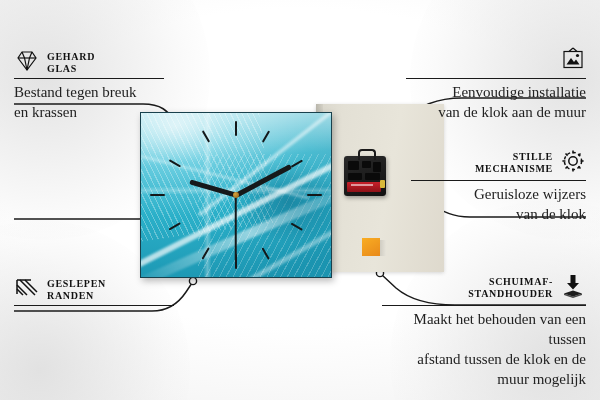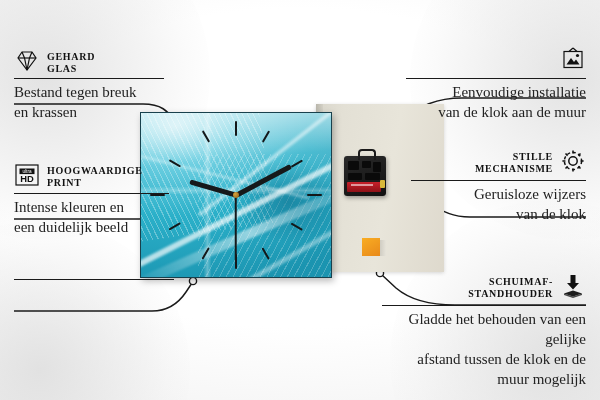--- a/index.html
+++ b/index.html
@@ -232,41 +232,37 @@
       <div>
         <div class="co-title">GEHARD</div>
         <div class="co-title">GLAS</div>
       </div>
     </div>
     <div class="rule"></div>
     <div class="co-desc">Bestand tegen breuk</div>
     <div class="co-desc" style="margin-top:0;">en krassen</div>
   </div>
 
-  <div class="callout left" style="left:14px;top:163px;width:155px;">
-    <div class="co-head">
-      <span class="icon">
-        <svg width="26" height="24" viewBox="0 0 26 24">
-          <rect x="2" y="2" width="22" height="20" fill="none" stroke="#111" stroke-width="1.2"></rect>
-          <rect x="5.5" y="5.5" width="15" height="5.6" fill="#111"></rect>
-          <text x="13" y="10.2" text-anchor="middle" font-family="Liberation Sans, sans-serif" font-size="4.6" fill="#fff">ultra</text>
-          <text x="13" y="19.4" text-anchor="middle" font-family="Liberation Sans, sans-serif" font-size="9.4" font-weight="bold" fill="#111">HD</text>
+
+  <div class="callout left" style="left:14px;top:277px;width:160px;">
+    <div class="co-head">
+      <span class="icon">
+        <svg width="26" height="22" viewBox="0 0 26 22" stroke="#111" stroke-width="1.5">
+          <path d="M3 3 L17 3 M3 3 L3 17"></path>
+          <path d="M3 8 L13 18"></path>
+            <path d="M3 12 L9 18"></path>
+            <path d="M6 3 L21 18"></path>
+            <path d="M11 3 L23 15"></path>
         </svg>
       </span>
       <div>
-        <div class="co-title">HOOGWAARDIGE</div>
-        <div class="co-title">PRINT</div>
-      </div>
-    </div>
-    <div class="rule"></div>
-    <div class="co-desc">Intense kleuren en</div>
-    <div class="co-desc" style="margin-top:0;">een duidelijk beeld</div>
-  </div>
-
-  <div class="callout left" style="left:14px;top:277px;width:160px;">
+        <div class="co-title">GESLEPEN</div>
+        <div class="co-title">RANDEN</div>
+      </div>
+    </div>
     <div class="rule"></div>
   </div>
 
   <div class="callout right" style="right:14px;top:46px;width:180px;">
     <div class="co-head">
       <span class="icon">
         <svg width="26" height="26" viewBox="0 0 26 26" fill="none" stroke="#111" stroke-width="1.2">
           <path d="M13 2 L9 5.5 M13 2 L17 5.5"></path>
           <rect x="4" y="5.5" width="18" height="16"></rect>
           <path d="M6.5 18.5 L11 12 L14 16 L16 13.5 L19.5 18.5 Z" fill="#111" stroke="none"></path>
@@ -307,17 +303,17 @@
       </div>
       <span class="icon">
         <svg width="26" height="26" viewBox="0 0 26 26" fill="#111">
           <path d="M10.5 2 h5 v8 h3.5 L13 16.5 L7 10 h3.5 Z"></path>
           <path d="M13 17.6 L22 20.4 L13 23.4 L4 20.4 Z" opacity=".95"></path>
           <path d="M4 20.4 v1.6 L13 25 l9 -3 v-1.6 L13 23.4 Z" opacity=".75"></path>
         </svg>
       </span>
     </div>
     <div class="rule"></div>
-    <div class="co-desc">Gladde het behouden van een gelijke</div>
+    <div class="co-desc">Maakt het behouden van een tussen</div>
     <div class="co-desc" style="margin-top:0;">afstand tussen de klok en de muur mogelijk</div>
   </div>
 
 </div>
 
 </body></html>

